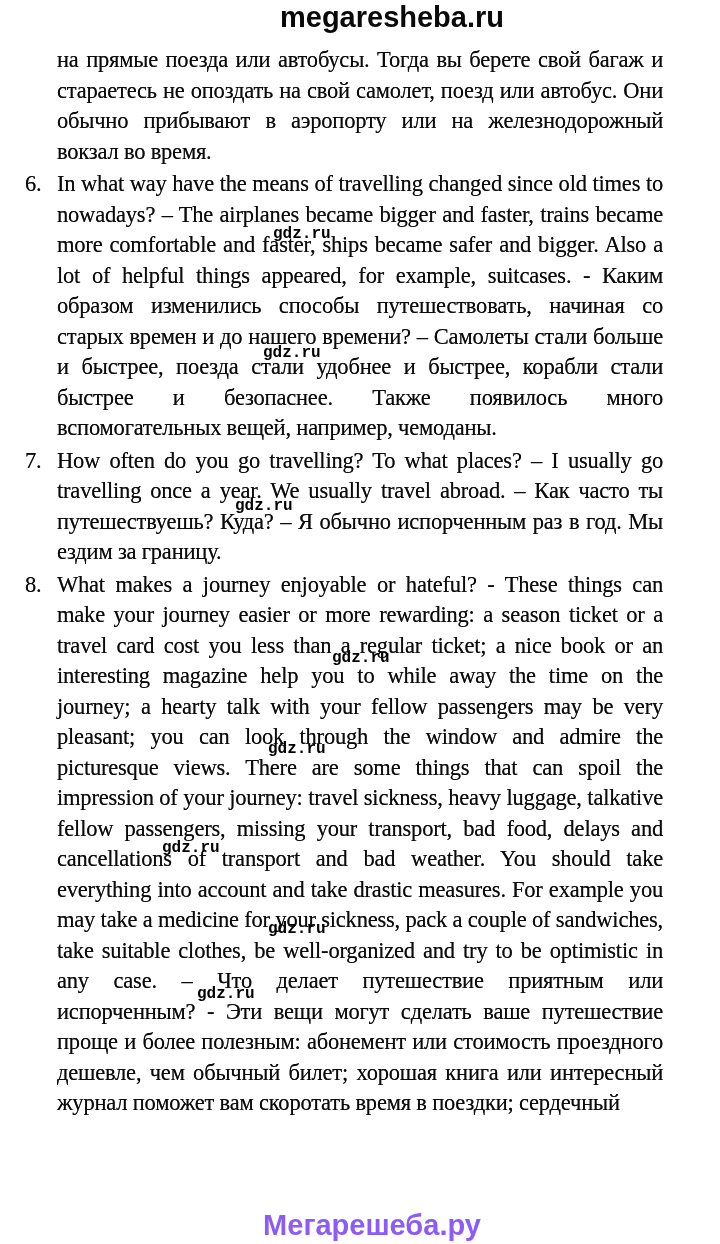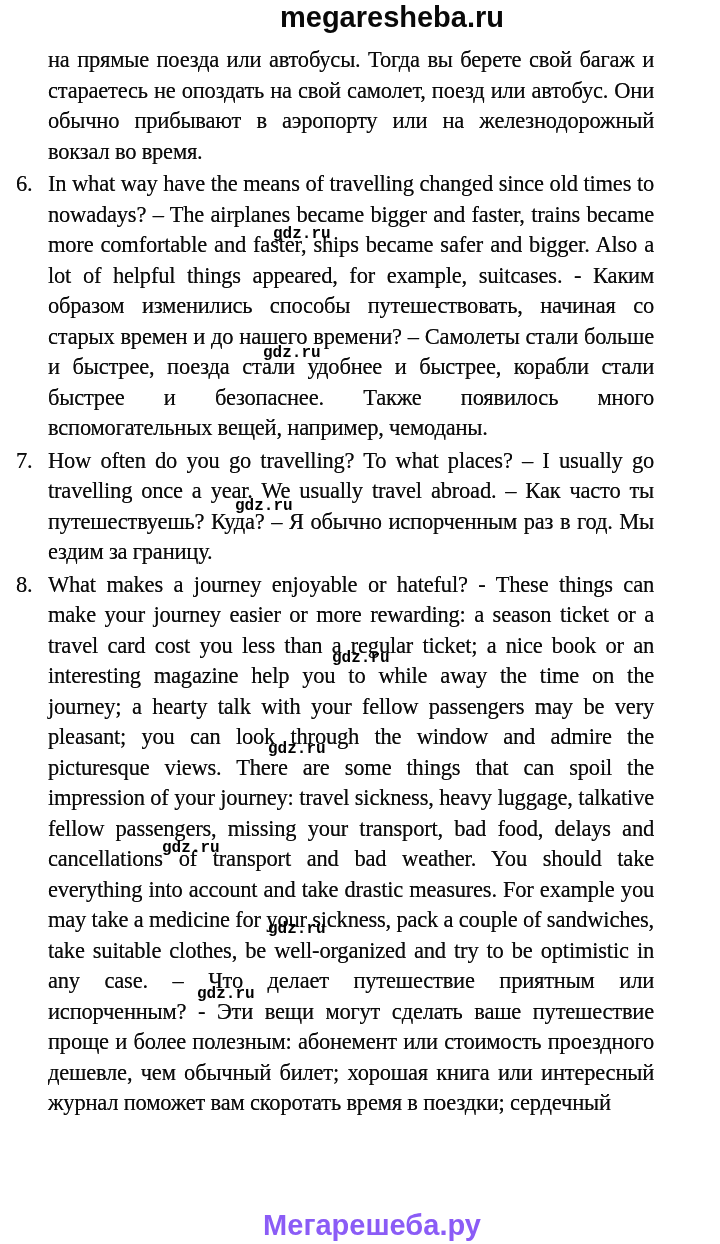--- a/index.html
+++ b/index.html
@@ -25,21 +25,21 @@
     font-family: "Liberation Sans", sans-serif;
     font-weight: bold;
     font-size: 29px;
     line-height: 32px;
     color: #090909;
     margin-left: 20px;
   }
   .content {
     position: absolute;
     top: 45px;
-    left: 16px;
+    left: 25px;
     width: 638px;
   }
   .body-text {
     font-size: 22.5px;
     line-height: 30.5px;
     letter-spacing: -0.2px;
     text-align: justify;
     text-shadow: 0 0 0.5px rgba(0,0,0,0.65);
   }
   .para {

